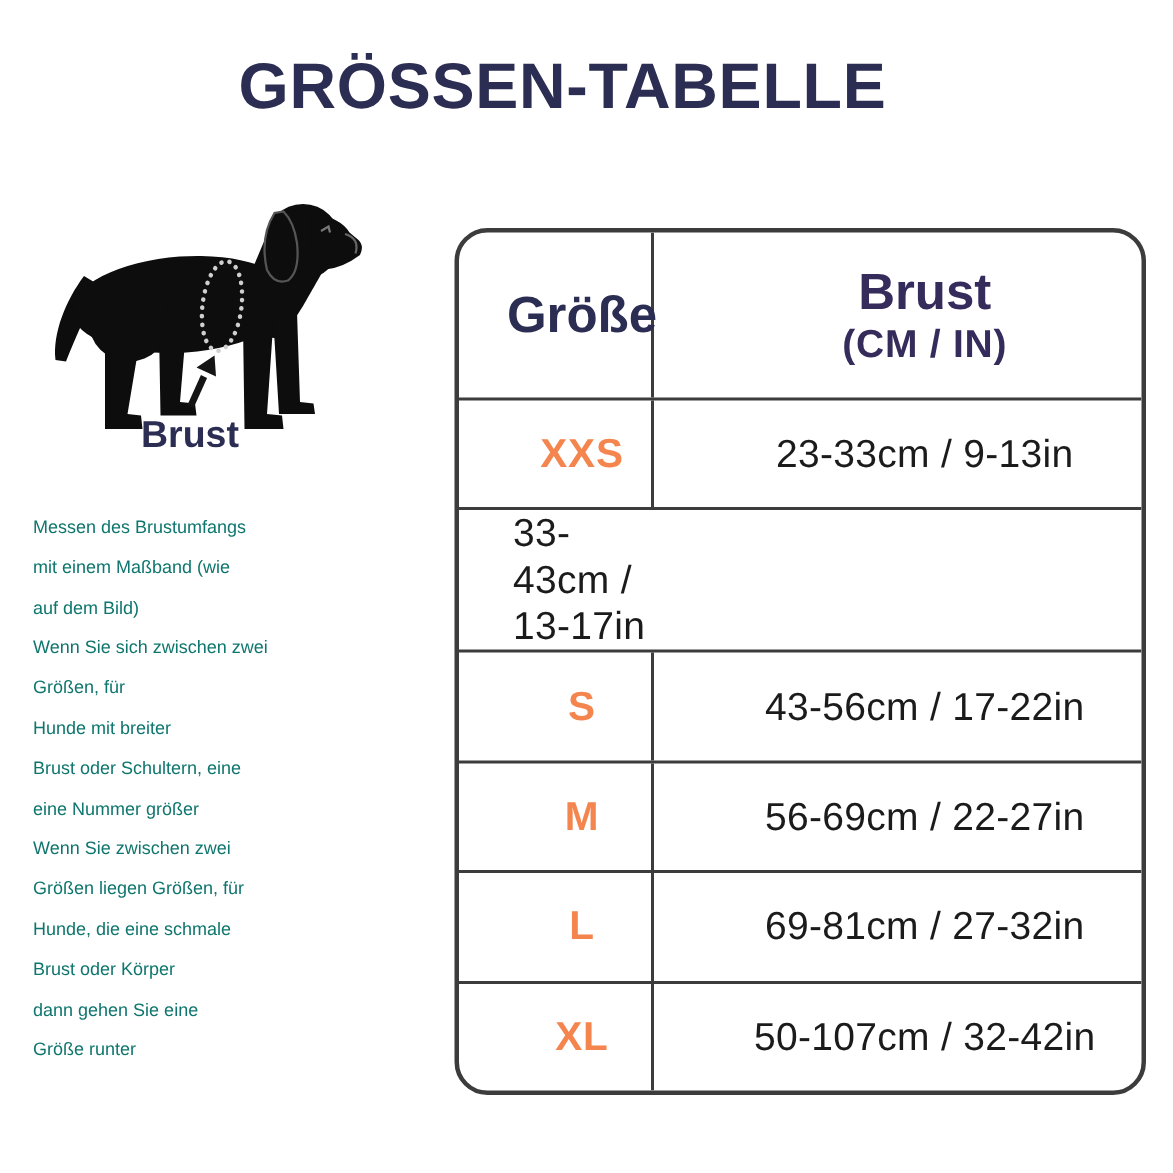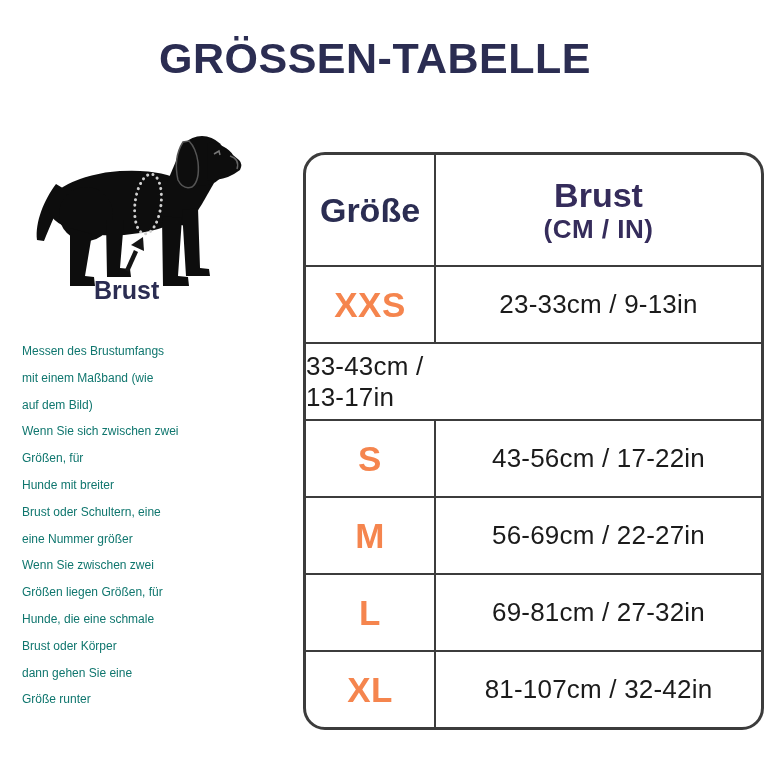--- a/index.html
+++ b/index.html
@@ -39,29 +39,29 @@
   .size-table {
     position:absolute; left:303px; top:152px; width:461px; height:578px;
     border:3px solid #3C3C3C; border-radius:22px;
     background:#ffffff;
     display:flex; flex-direction:column;
     overflow:hidden;
   }
   .t-row { display:grid; grid-template-columns:130px 1fr; flex:1; }
   .t-row.t-header { flex:0 0 110px; }
   .t-row:not(:first-child) { border-top:2px solid #3C3C3C; }
-  .t-cell { display:flex; align-items:center; justify-content:center; }
+  .t-cell { display:flex; align-items:center; justify-content:center;padding-left:36px; }
   .c-size-col { border-right:2px solid #3C3C3C; }
 
   .header-size { font-size:34px; font-weight:bold; color:#2B2D52; }
   .header-chest { flex-direction:column; font-weight:bold; color:#352C5B; }
   .header-chest .hc-line1 { font-size:34px; line-height:1.15; }
   .header-chest .hc-line2 { font-size:26px; line-height:1.15; letter-spacing:0.5px; }
 
-  .size-label { font-size:35px; font-weight:bold; color:#F5854E; letter-spacing:0.5px; }
+  .size-label { font-size:27px; font-weight:bold; color:#F5854E; letter-spacing:0.5px; }
   .chest-value { font-size:26px; color:#1B1B1B; letter-spacing:0.2px;border-radius:23px; }
 </style>
 </head>
 <body>
 
 <div class="page-title">GRÖSSEN-TABELLE</div>
 
 <div class="dog-figure">
   <svg width="260" height="195" viewBox="0 0 260 195">
     <g fill="#0d0d0d" stroke="none">
@@ -141,15 +141,15 @@
   <div class="t-row">
     <div class="t-cell c-size-col size-label">M</div>
     <div class="t-cell chest-value">56-69cm / 22-27in</div>
   </div>
   <div class="t-row">
     <div class="t-cell c-size-col size-label">L</div>
     <div class="t-cell chest-value">69-81cm / 27-32in</div>
   </div>
   <div class="t-row">
     <div class="t-cell c-size-col size-label">XL</div>
-    <div class="t-cell chest-value">81-107cm / 32-42in</div>
+    <div class="t-cell chest-value">50-107cm / 32-42in</div>
   </div>
 </div>
 
 </body></html>

